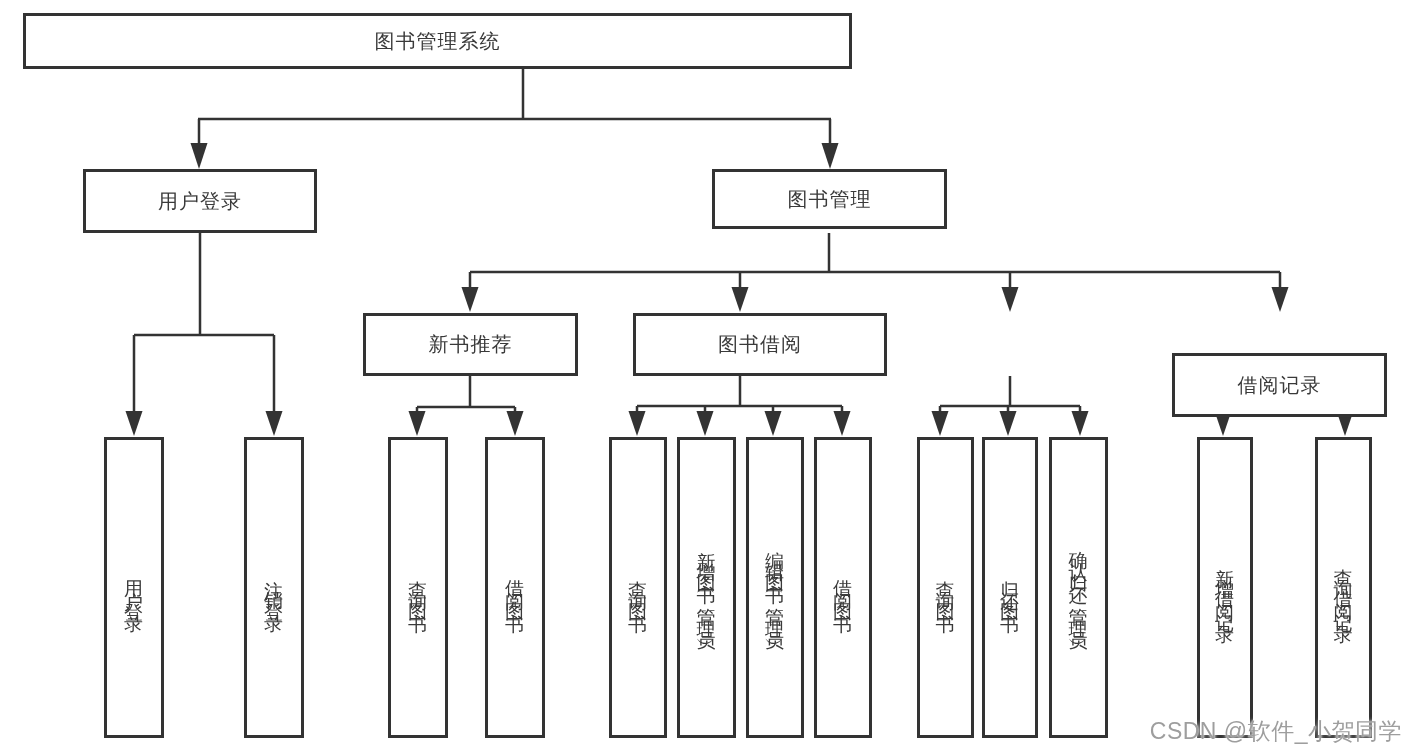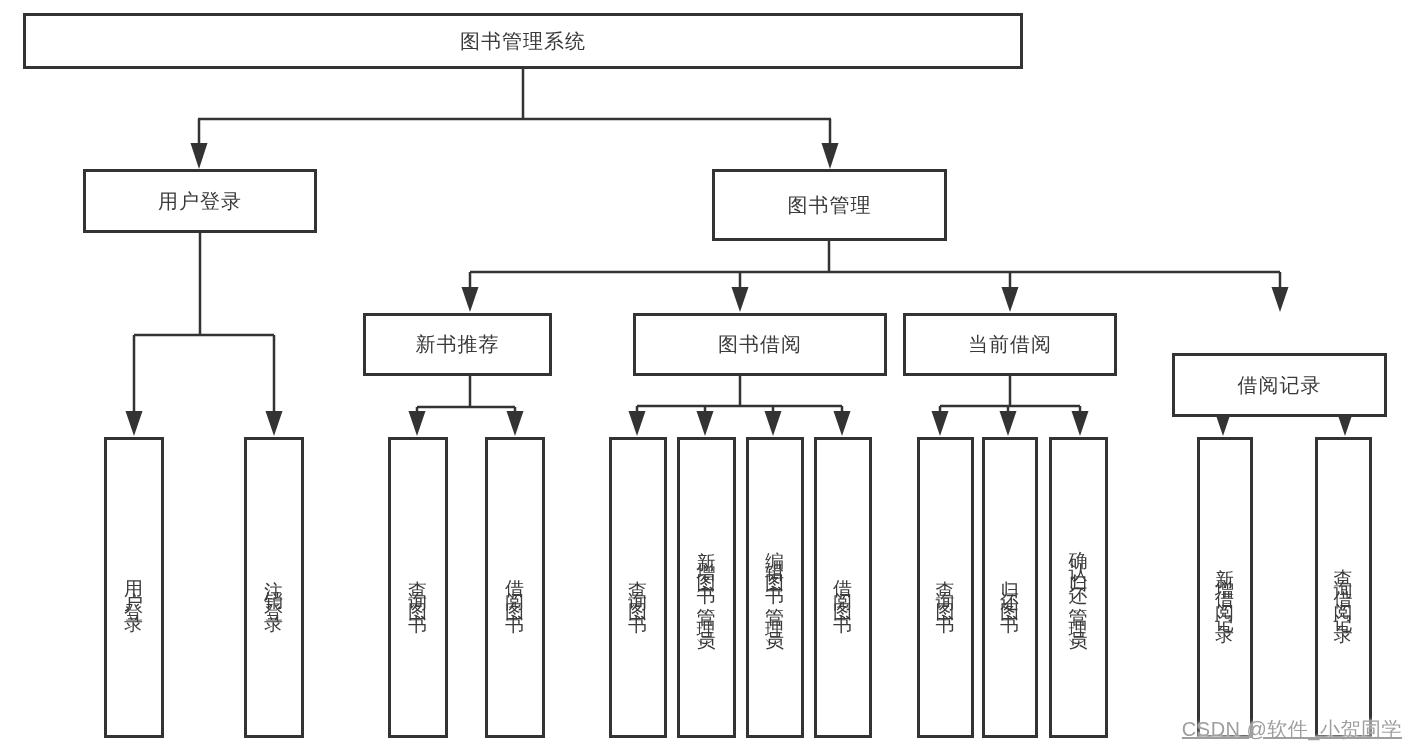--- a/index.html
+++ b/index.html
@@ -35,32 +35,31 @@
     text-orientation: mixed;
     font-size: 19px;
     letter-spacing: 0.6em;
     line-height: 1;
   }
   #watermark {
     position: absolute;
     top: 716px;
     right: 3px;
     z-index: 2;
-    font-size: 20px;
+    font-size: 23px;
     color: #9e9e9e;
     letter-spacing: 0.5px;
     white-space: nowrap;
     text-shadow: 0 0 2px #ffffff, 0 0 4px #ffffff;
-    text-decoration: underline;
   }
   
-  .b-root  { left: 23px;  top: 13px;  width: 1000px; height: 56px; }
+  .b-root  { left: 23px;  top: 13px;  width: 829px; height: 56px; }
   .b-l2a   { left: 83px;  top: 169px; width: 234px;  height: 64px; }
-  .b-l2b   { left: 712px; top: 169px; width: 235px;  height: 72px; }
-  .b-l3a   { left: 363px; top: 313px; width: 189px;  height: 63px; }
+  .b-l2b   { left: 712px; top: 169px; width: 235px;  height: 60px; }
+  .b-l3a   { left: 363px; top: 313px; width: 215px;  height: 63px; }
   .b-l3b   { left: 633px; top: 313px; width: 254px;  height: 63px; }
   .b-l3c   { left: 903px; top: 313px; width: 214px;  height: 63px; }
   .b-l3d   { left: 1172px;top: 313px; width: 215px;  height: 64px; margin-top: 40px; }
   .b-f01 { left: 104px;  top: 437px; width: 60px; height: 301px; }
   .b-f02 { left: 244px;  top: 437px; width: 60px; height: 301px; }
   .b-f03 { left: 388px;  top: 437px; width: 60px; height: 301px; }
   .b-f04 { left: 485px;  top: 437px; width: 60px; height: 301px; }
   .b-f05 { left: 609px;  top: 437px; width: 58px; height: 301px; }
   .b-f06 { left: 677px;  top: 437px; width: 59px; height: 301px; }
   .b-f07 { left: 746px;  top: 437px; width: 58px; height: 301px; }
@@ -116,21 +115,20 @@
     </g>
   </svg>
 
   <div class="box hnode b-root">图书管理系统</div>
 
   <div class="box hnode b-l2a">用户登录</div>
   <div class="box hnode b-l2b">图书管理</div>
 
   <div class="box hnode b-l3a">新书推荐</div>
   <div class="box hnode b-l3b">图书借阅</div>
-  <div class="box hnode b-l3c">当前借阅</div>
   <div class="box hnode b-l3d">借阅记录</div>
 
   <div class="box leaf b-f01">用户登录</div>
   <div class="box leaf b-f02">注销登录</div>
 
   <div class="box leaf b-f03">查询图书</div>
   <div class="box leaf b-f04">借阅图书</div>
 
   <div class="box leaf b-f05">查询图书</div>
   <div class="box leaf b-f06">新增图书（管理员）</div>

